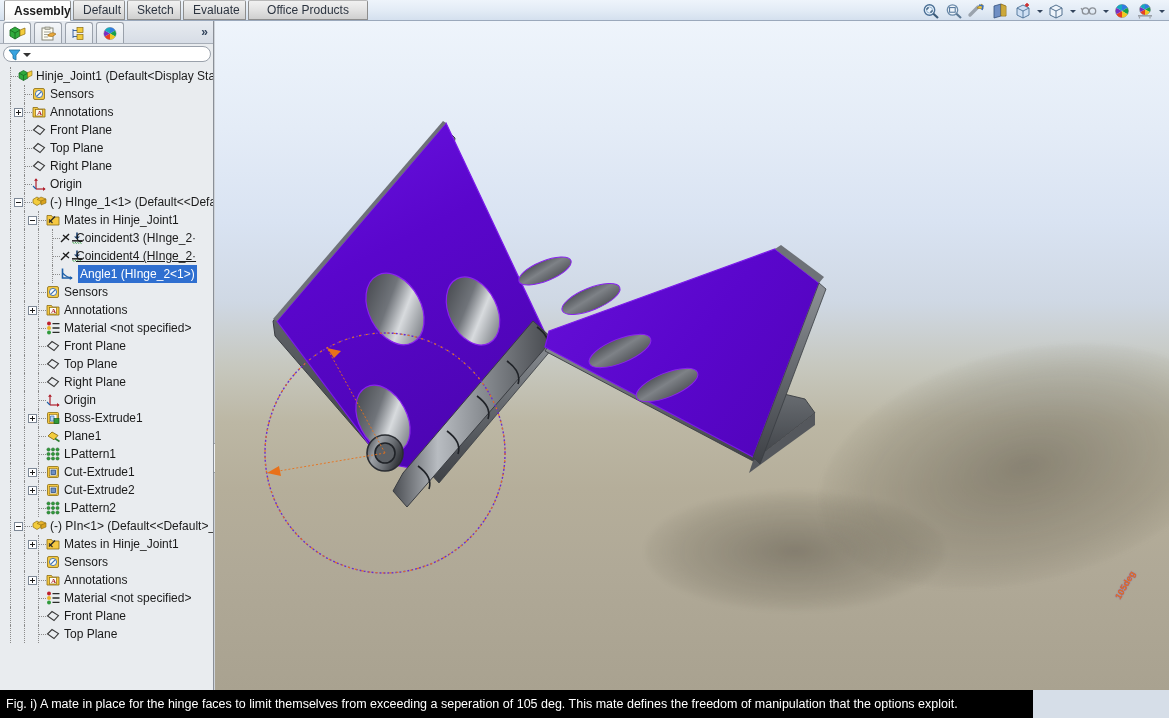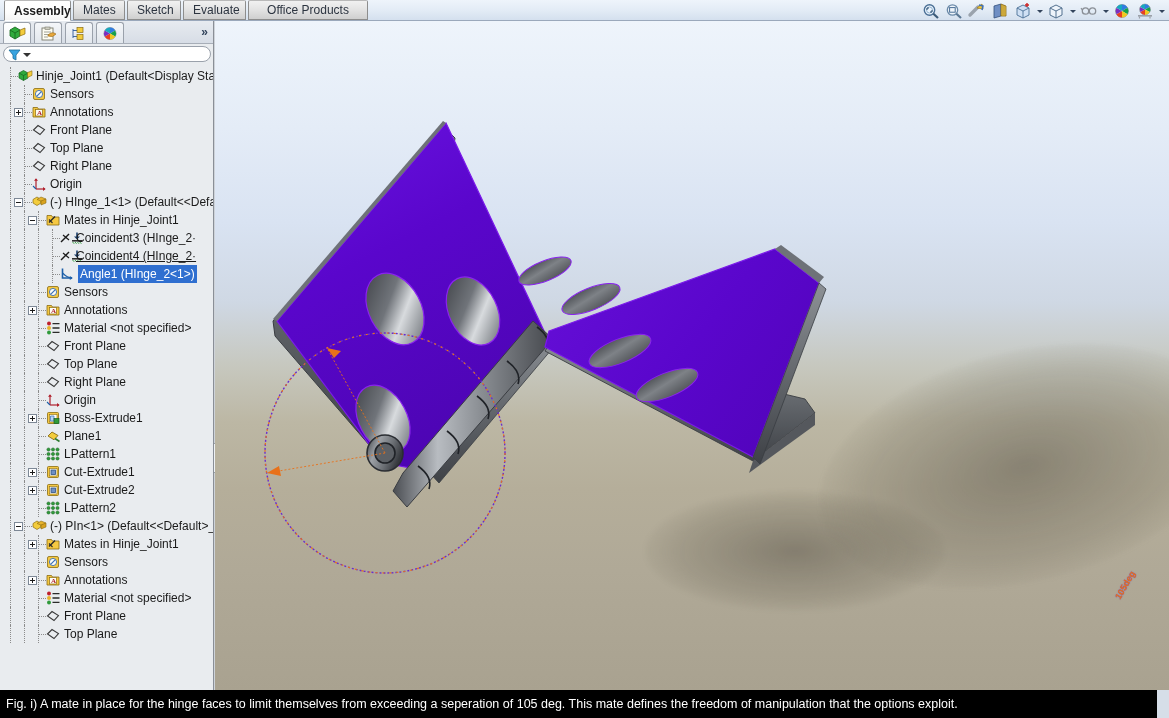--- a/index.html
+++ b/index.html
@@ -151,33 +151,33 @@
   }
   
   #dimvalue{
     position:absolute;left:898px;top:575px;
     font-size:9px;color:#e8711a;font-weight:bold;
     transform:rotate(-60deg);transform-origin:left top;white-space:nowrap;
     text-shadow:0 0 1px #5b2bd0;
   }
   
   #caption{
-    position:absolute;left:0;top:690px;width:1157px;height:28px;
+    position:absolute;left:0;top:690px;width:1033px;height:28px;
     background:#000000;color:#ffffff;
     font-size:12.5px;line-height:28px;
     padding-left:6px;box-sizing:border-box;white-space:nowrap;
     overflow:hidden;
   }
 </style>
 </head>
 <body>
 
 <div id="tabbar">
     <div class="rtab active" style="left: 4px; width: 67px;">Assembly</div>
-    <div class="rtab" style="left: 73px; width: 52px;">Mates</div>
+    <div class="rtab" style="left: 73px; width: 52px;">Default</div>
     <div class="rtab" style="left: 127px; width: 54px;">Sketch</div>
     <div class="rtab" style="left: 183px; width: 63px;">Evaluate</div>
     <div class="rtab" style="left: 248px; width: 120px;">Office Products</div>
   </div>
 
 <div id="viewtools">
 
   <span class="vt">
     <svg width="20" height="18" viewBox="0 0 20 18">
       <circle cx="8.5" cy="8" r="5.2" fill="#e9f2fb" stroke="#4a6f95" stroke-width="1.4"></circle>

